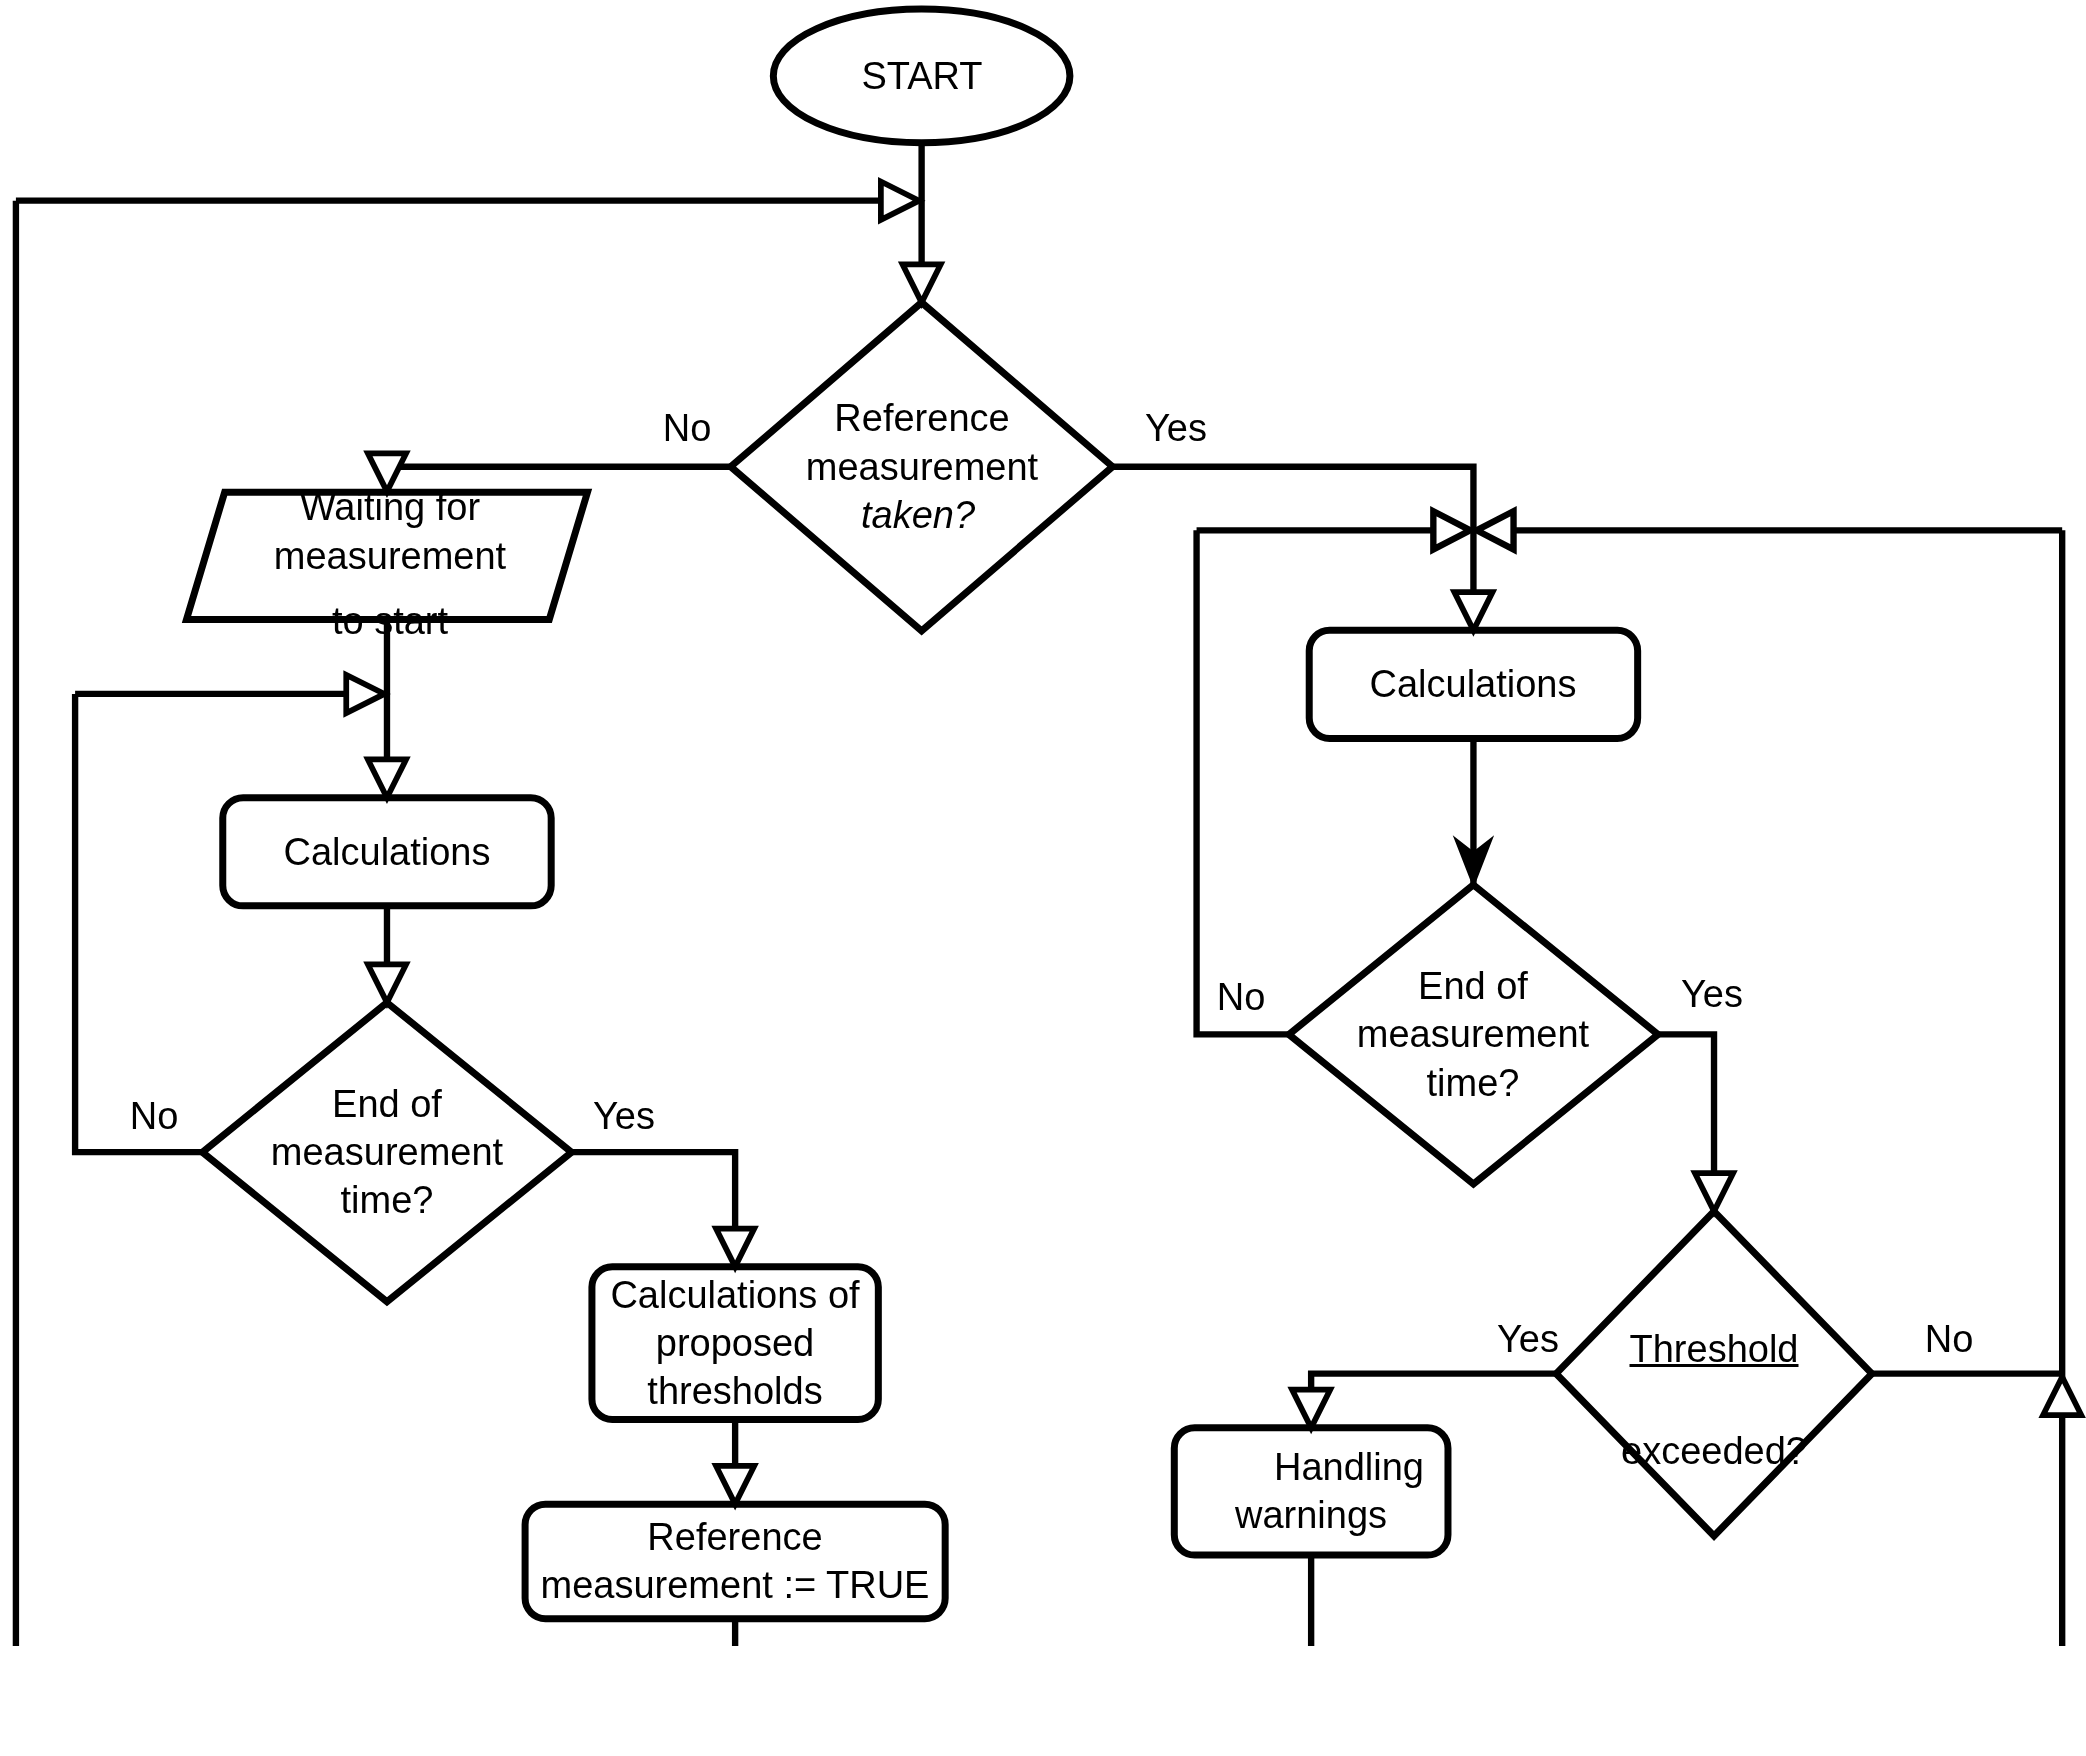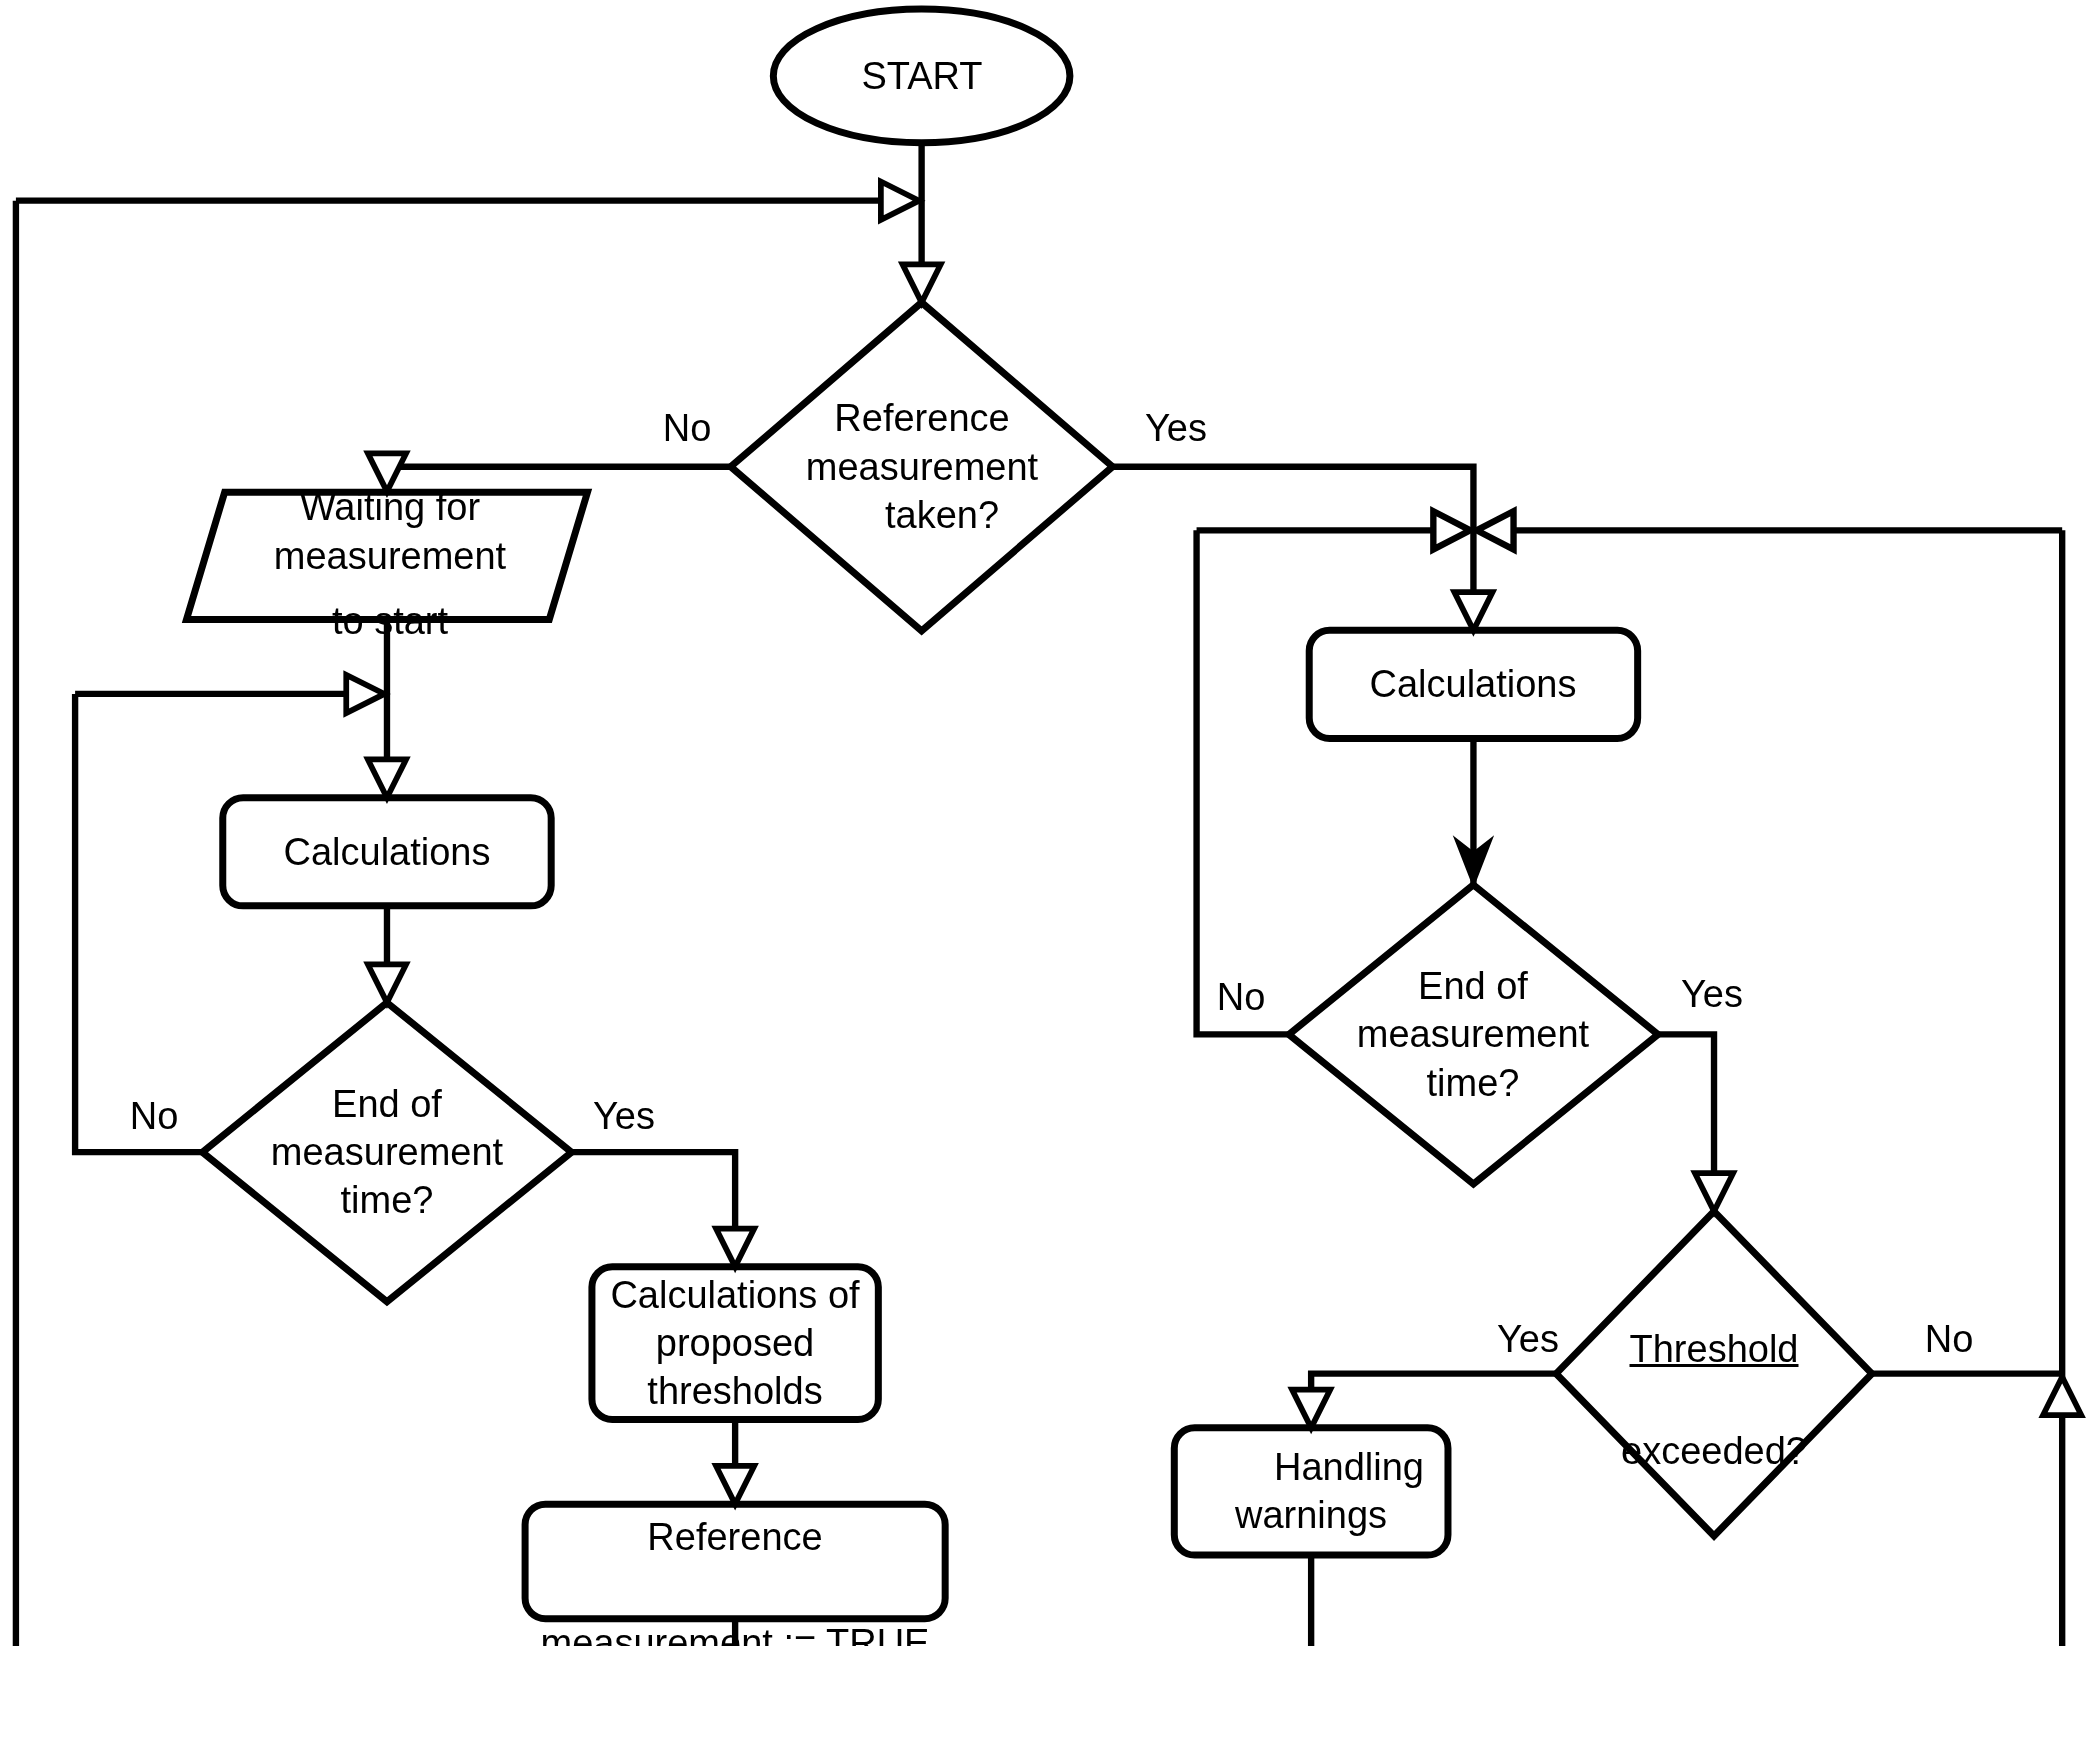--- a/index.html
+++ b/index.html
@@ -82,42 +82,42 @@
       <path d="M3210,2223 L3270,2223 L3240,2163 Z"></path>
     </g>
 
     <path d="M2315,1390 L2287,1318 L2315,1340 L2343,1318 Z" fill="#000000" stroke="#000000" stroke-width="4"></path>
   </svg>
 
   <div class="lbl" style="left:922px; top:76px;">START</div>
 
   <div class="lbl" style="left:922px; top:418px;">Reference</div>
   <div class="lbl" style="left:922px; top:467px;">measurement</div>
-  <div class="lbl" style="left:942px; top:515px;">taken?</div>
+  <div class="lbl" style="left:918px; top:515px;font-style:italic;">taken?</div>
   <div class="lbl" style="left:687px; top:428px;">No</div>
   <div class="lbl" style="left:1176px; top:428px;">Yes</div>
 
   <div class="lbl" style="left:390px; top:507px;">Waiting for</div>
   <div class="lbl" style="left:390px; top:556px;">measurement</div>
   <div class="lbl" style="left:390px; top:604px;margin-top:17px;">to start</div>
 
   <div class="lbl" style="left:387px; top:852px;">Calculations</div>
 
   <div class="lbl" style="left:387px; top:1104px;">End of</div>
   <div class="lbl" style="left:387px; top:1152px;">measurement</div>
   <div class="lbl" style="left:387px; top:1200px;">time?</div>
   <div class="lbl" style="left:154px; top:1116px;">No</div>
   <div class="lbl" style="left:624px; top:1116px;">Yes</div>
 
   <div class="lbl" style="left:735px; top:1295px;">Calculations of</div>
   <div class="lbl" style="left:735px; top:1343px;">proposed</div>
   <div class="lbl" style="left:735px; top:1391px;">thresholds</div>
 
   <div class="lbl" style="left:735px; top:1537px;">Reference</div>
-  <div class="lbl" style="left:735px; top:1643px;">measurement := TRUE</div>
+  <div class="lbl" style="left:735px; top:1585px;">measurement := TRUE</div>
 
   <div class="lbl" style="left:1473px; top:684px;">Calculations</div>
 
   <div class="lbl" style="left:1473px; top:986px;">End of</div>
   <div class="lbl" style="left:1473px; top:1034px;">measurement</div>
   <div class="lbl" style="left:1473px; top:1083px;">time?</div>
   <div class="lbl" style="left:1241px; top:997px;">No</div>
   <div class="lbl" style="left:1712px; top:994px;">Yes</div>
 
   <div class="lbl" style="left:1714px; top:1349px;text-decoration:underline;">Threshold</div>

